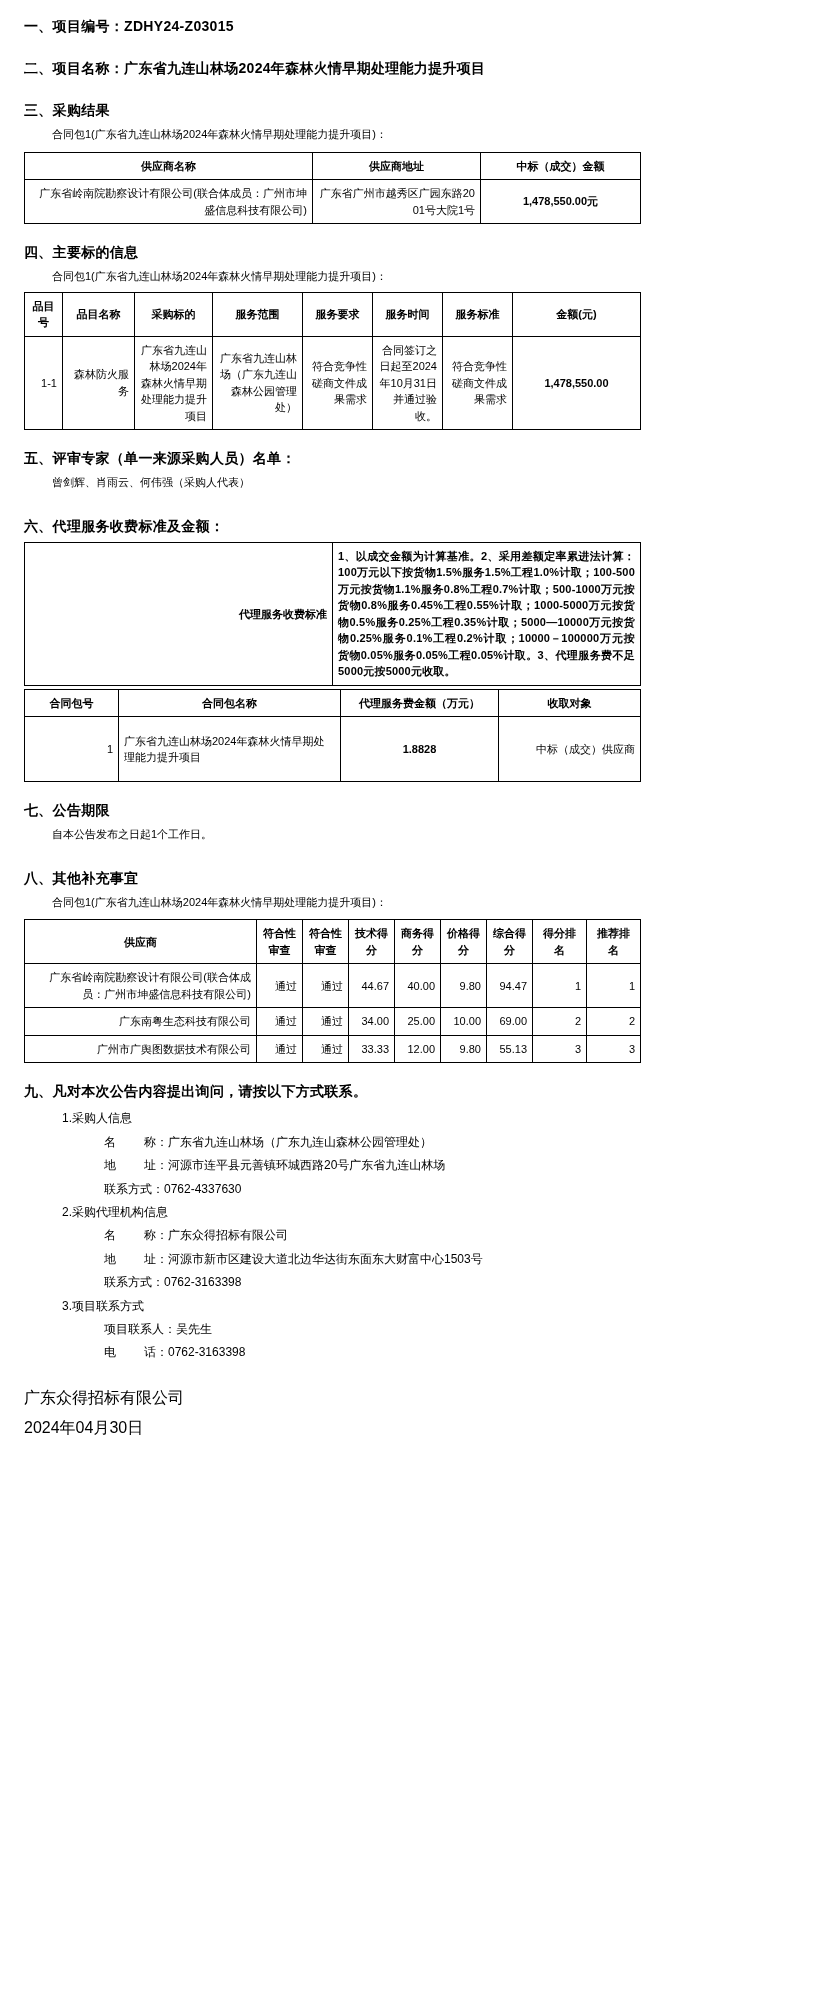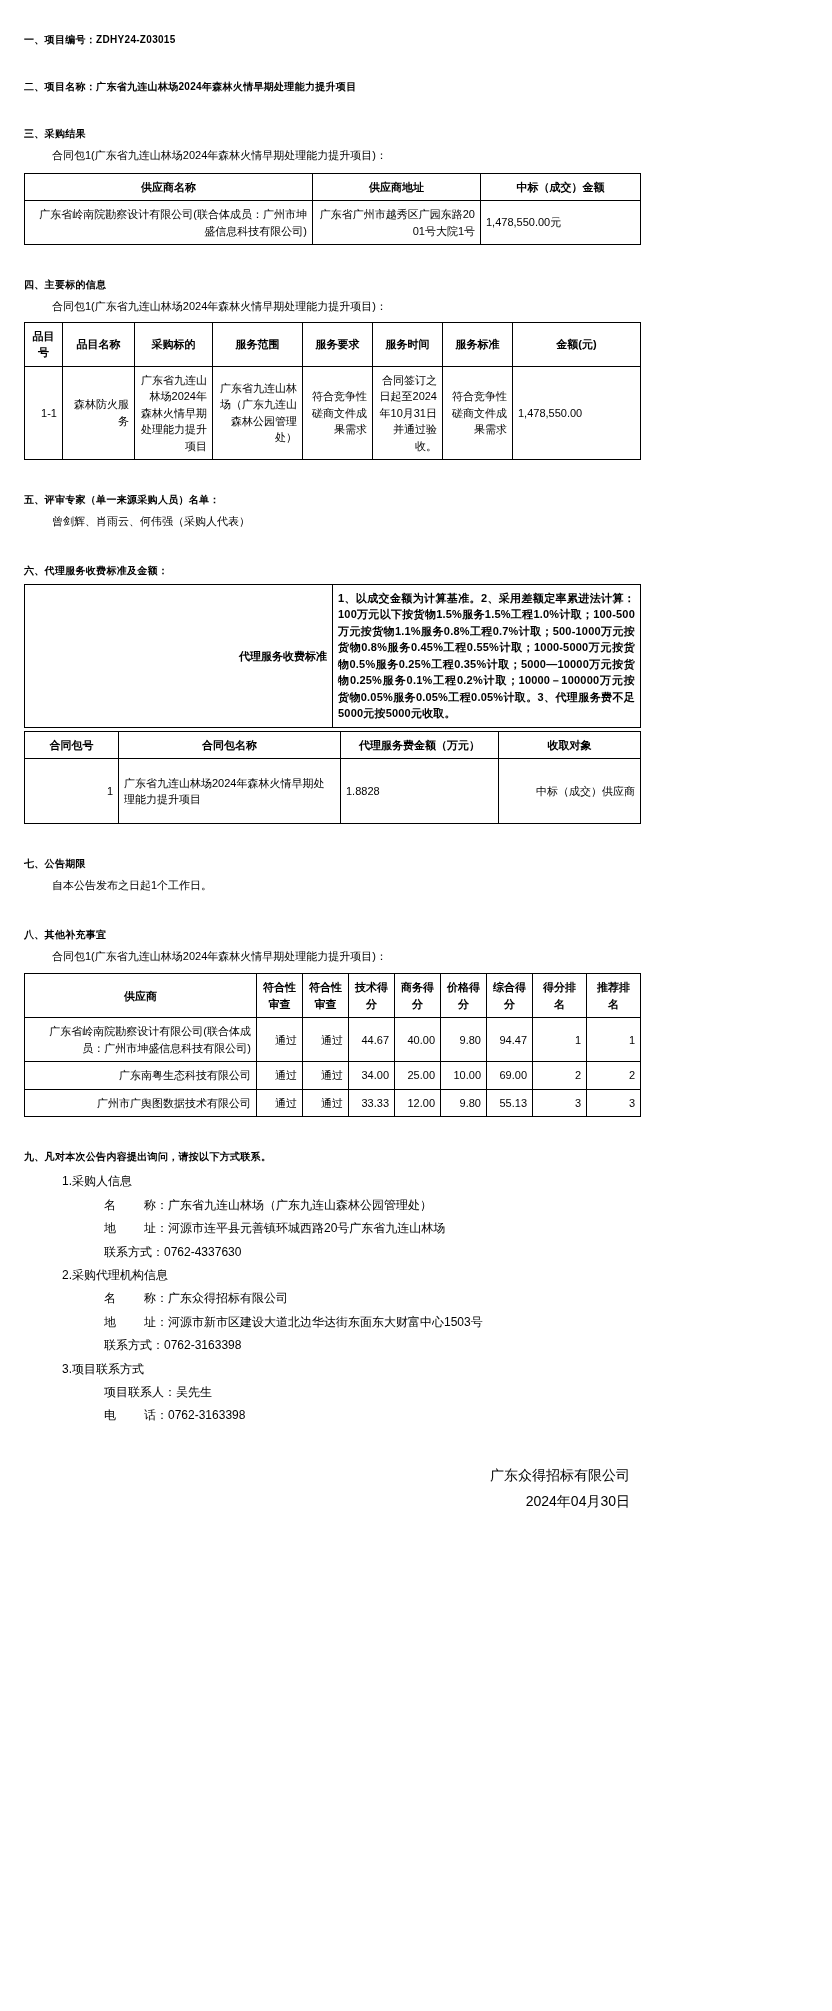--- a/index.html
+++ b/index.html
@@ -14,22 +14,22 @@
     font-size: 12px;
   }
   .page {
     width: 832px;
     box-sizing: border-box;
     padding: 14px 192px 10px 24px;
   }
   
   .sec-head {
     font-weight: bold;
-    font-size: 10px;
-    margin: 15px 0 6px 0;
+    font-size: 14px;
+    margin: 0 0 6px 0;
     padding-top: 18px;
     letter-spacing: 0.3px;
   }
   .sec-head:first-child { padding-top: 4px; }
   .para {
     margin: 0 0 8px 0;
     padding-left: 28px;
     font-size: 11px;
     line-height: 1.6;
   }
@@ -48,21 +48,21 @@
     line-height: 1.5;
     vertical-align: middle;
     word-break: break-all;
   }
   table.doc th {
     font-weight: bold;
     text-align: center;
   }
   td.c { text-align: right; }
   td.l { text-align: left; }
-  td.r { text-align: left; }
+  td.r { text-align: center; font-weight: bold; }
   .tall td { height: 54px; }
   
   .fee-label {
     text-align: right;
     font-weight: bold;
     font-size: 11.5px;
   }
   .fee-body {
     text-align: justify;
     font-weight: bold;
@@ -81,24 +81,23 @@
   .lbl-spread {
     display: inline-block;
     width: 52px;
     text-align: justify;
     text-align-last: justify;
     vertical-align: top;
   }
   .sub-indent { padding-left: 28px; }
   
   .footer {
-    margin-top: 34px;
-    text-align: right;
+    margin-top: 18px;
     padding-right: 10px;
-    font-size: 14px;
+    font-size: 16px;
     line-height: 1.9;
   }
 </style>
 </head>
 <body>
 
 <div class="page">
 
   <div class="sec-head">一、项目编号：ZDHY24-Z03015</div>
 

